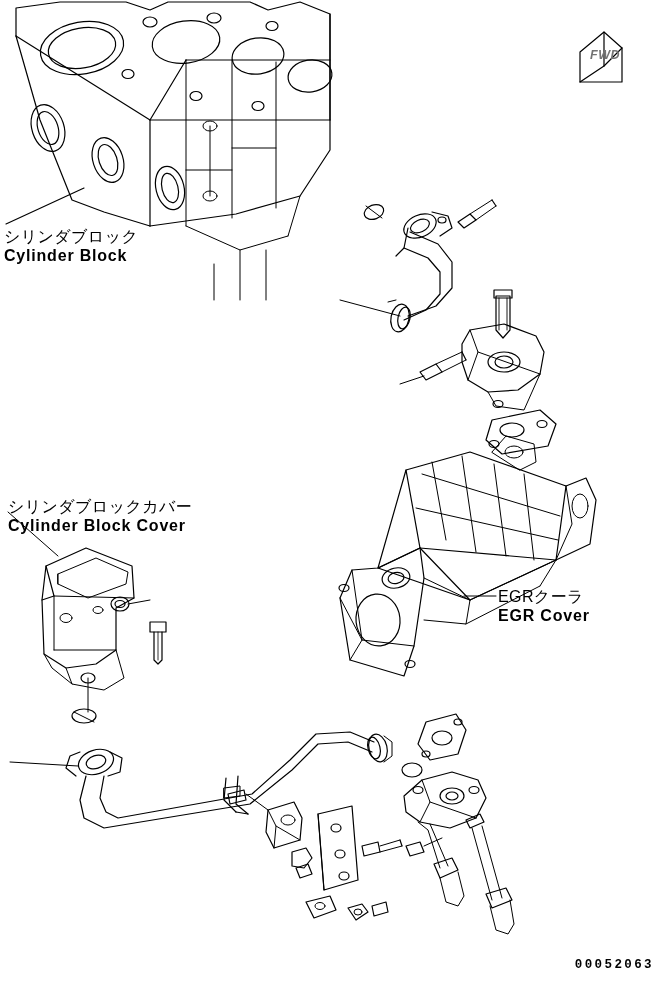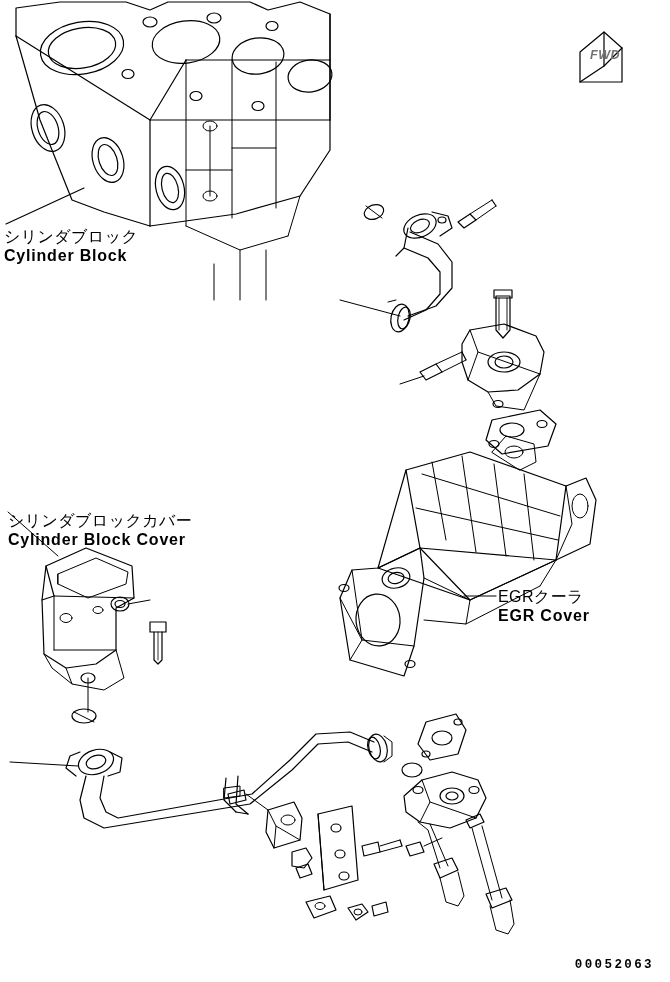--- a/index.html
+++ b/index.html
@@ -38,21 +38,21 @@
     letter-spacing: 0.4px;
     display: block;
   }
   .label .en {
     font-size: 16px;
     font-weight: bold;
     letter-spacing: 0.8px;
     display: block;
   }
   #lbl-cylinder-block { left: 4px; top: 228px; }
-  #lbl-cylinder-block-cover { left: 8px; top: 498px; margin-top: 14px; }
+  #lbl-cylinder-block-cover { left: 8px; top: 498px; }
   #lbl-egr-cooler { left: 498px; top: 588px; }
   #fwd-text {
     position: absolute;
     left: 590px; top: 48px;
     font-size: 12.5px;
     font-weight: bold;
     font-style: italic;
     letter-spacing: 0.5px;
     color: #737373;
   }

